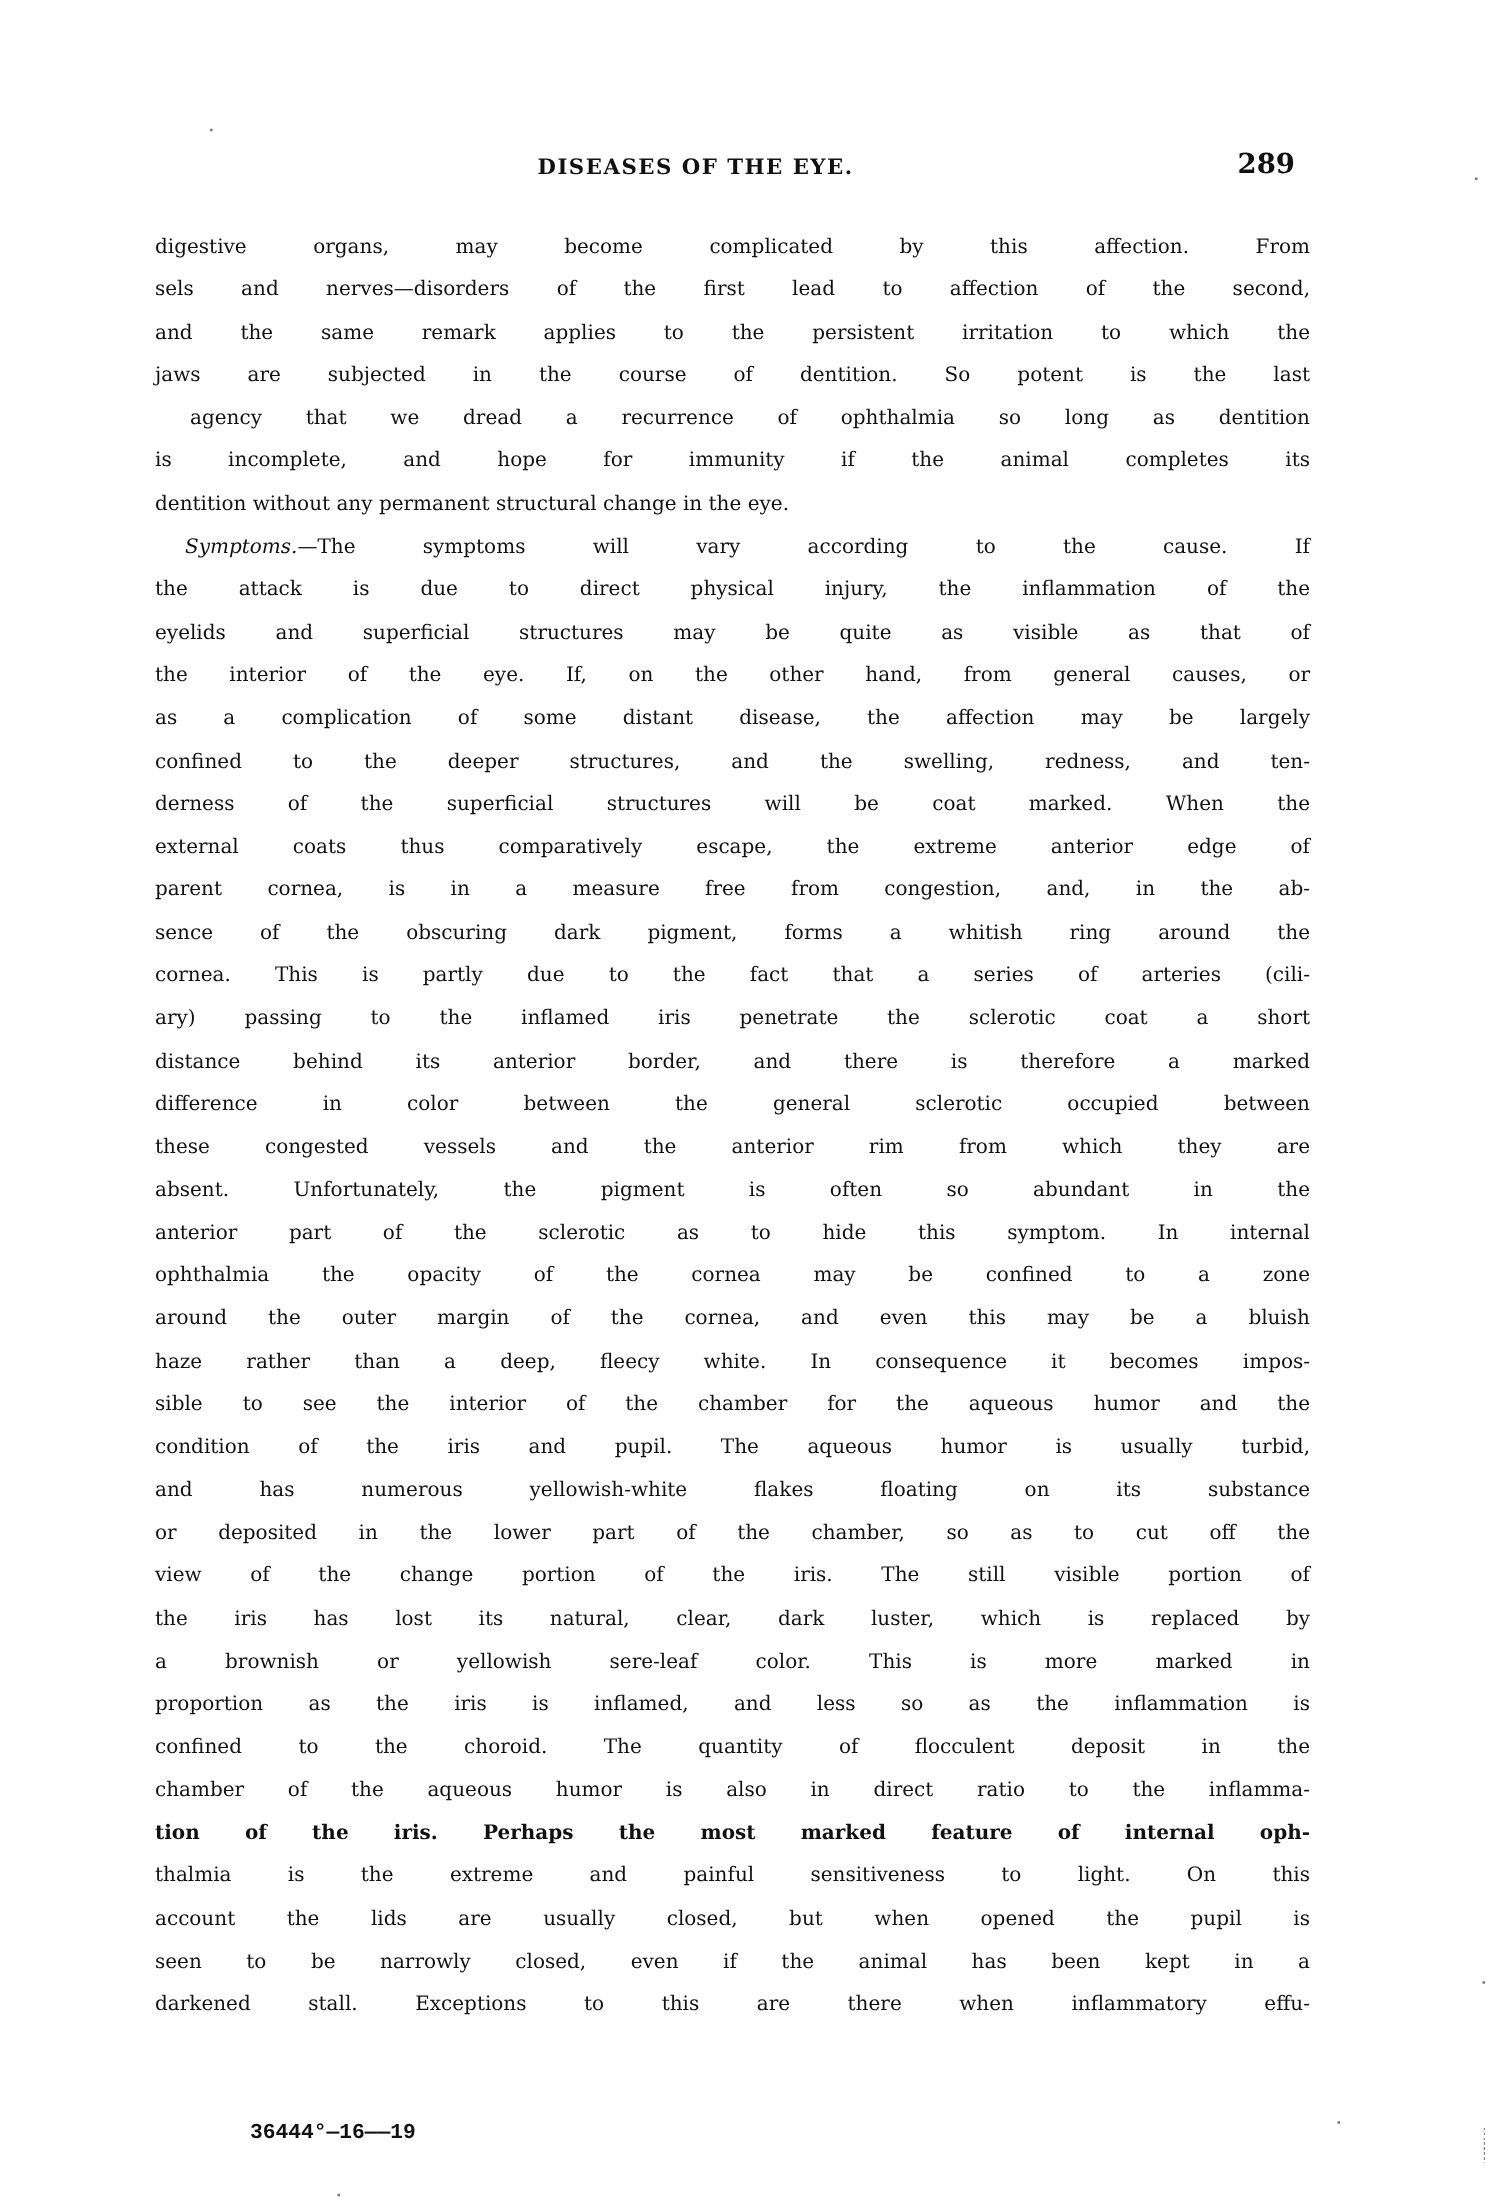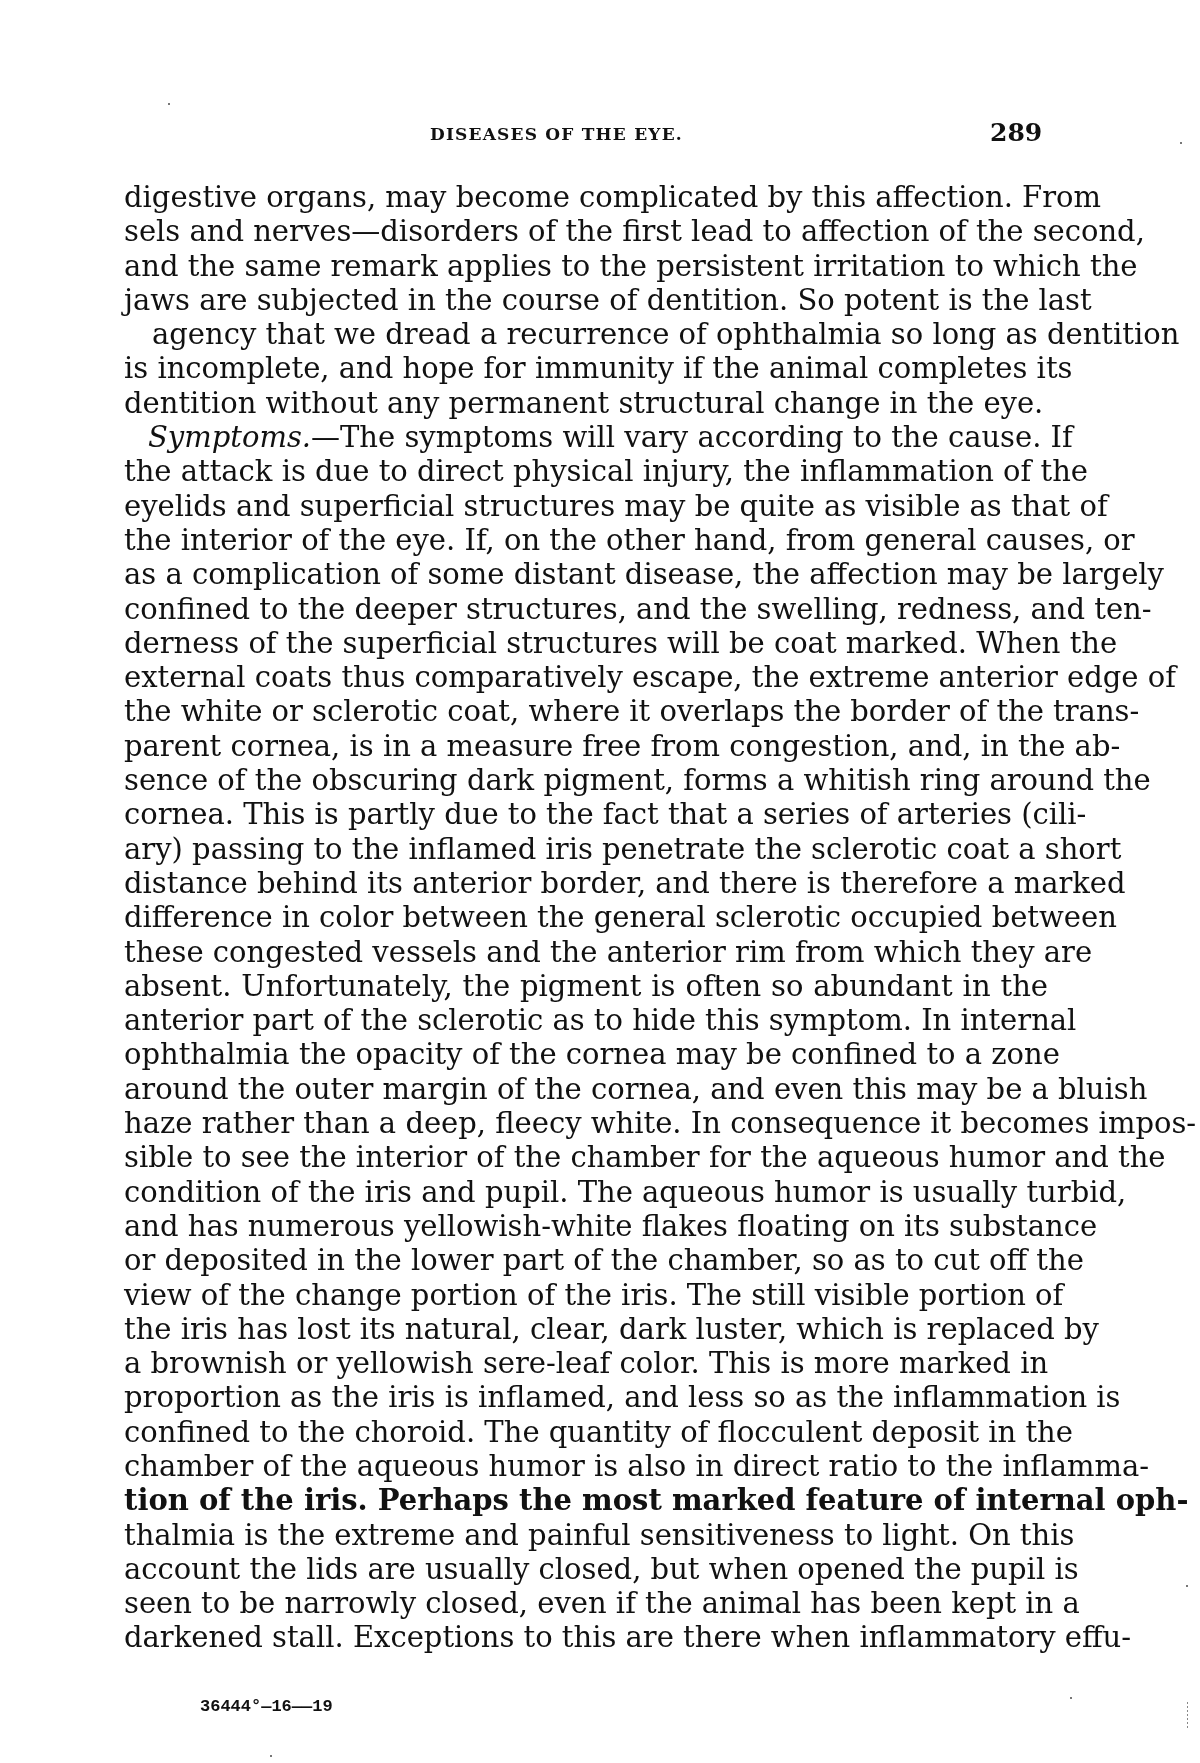--- a/index.html
+++ b/index.html
@@ -1,23 +1,23 @@
 <!DOCTYPE html>
 <html><head>
 <meta charset="utf-8">
 <style>
   html, body { margin: 0; padding: 0; background: #ffffff; }
   body { width: 1200px; height: 1763px; position: relative; overflow: hidden;
          font-family: "DejaVu Serif", "Liberation Serif", serif; color: #111; }
   .running-head { position: absolute; top: 124px; left: 430px; font-size: 17px; font-weight: bold;
                   letter-spacing: 1.2px; font-family: "DejaVu Serif", serif; }
-  .page-number { position: absolute; top: 118px; left: 990px; font-size: 25px; font-weight: bold;
+  .page-number { position: absolute; top: 118px; left: 990px; font-size: 22px; font-weight: bold;
                  font-family: "DejaVu Serif", serif; }
   .body-text { position: absolute; top: 180px; left: 124px; width: 924px; }
-  .line { display: block; height: 34.3px; line-height: 34.3px; font-size: 29px;
+  .line { display: block; height: 34.3px; line-height: 34.3px; font-size: 16px;
           text-align: justify; text-align-last: justify; white-space: nowrap; overflow: visible; }
   .line.last { text-align-last: left; }
   .line.indent { padding-left: 24px; }
   .line span.inner { display: inline-block; width: 100%; }
   .italic { font-style: italic; }
   .footer-sig { position: absolute; top: 1697px; left: 200px; font-size: 17px; font-weight: bold;
                 font-family: Liberation Mono, monospace; }
   .speck { position: absolute; width: 2px; height: 2px; background: #777; }
   .rule-mark { position: absolute; width: 1px; background: repeating-linear-gradient(#888 0 2px, transparent 2px 4px); }
 </style>
@@ -39,21 +39,20 @@
   </div>
   <div class="paragraph">
     <div class="line indent" style="white-space: nowrap; word-spacing: 0px;"><span class="inner"><span class="italic">Symptoms.</span><span>—The symptoms will vary according to the cause. If</span></span></div>
     <div class="line" style="white-space: nowrap; word-spacing: 0px;">the attack is due to direct physical injury, the inflammation of the</div>
     <div class="line" style="white-space: nowrap; word-spacing: 0px;">eyelids and superficial structures may be quite as visible as that of</div>
     <div class="line" style="white-space: nowrap; word-spacing: 0px;">the interior of the eye. If, on the other hand, from general causes, or</div>
     <div class="line" style="white-space: nowrap; word-spacing: 0px;">as a complication of some distant disease, the affection may be largely</div>
     <div class="line" style="white-space: nowrap; word-spacing: 0px;">confined to the deeper structures, and the swelling, redness, and ten-</div>
     <div class="line" style="white-space: nowrap; word-spacing: 0px;">derness of the superficial structures will be coat marked. When the</div>
     <div class="line" style="white-space: nowrap; word-spacing: 0px;">external coats thus comparatively escape, the extreme anterior edge of</div>
-    <div class="line" style="white-space: nowrap; word-spacing: 0px;">the white or sclerotic coat, where it overlaps the border of the trans-</div>
     <div class="line" style="white-space: nowrap; word-spacing: 0px;">parent cornea, is in a measure free from congestion, and, in the ab-</div>
     <div class="line" style="white-space: nowrap; word-spacing: 0px;">sence of the obscuring dark pigment, forms a whitish ring around the</div>
     <div class="line" style="white-space: nowrap; word-spacing: 0px;">cornea. This is partly due to the fact that a series of arteries (cili-</div>
     <div class="line" style="white-space: nowrap; word-spacing: 0px;">ary) passing to the inflamed iris penetrate the sclerotic coat a short</div>
     <div class="line" style="white-space: nowrap; word-spacing: 0px;">distance behind its anterior border, and there is therefore a marked</div>
     <div class="line" style="white-space: nowrap; word-spacing: 0px;">difference in color between the general sclerotic occupied between</div>
     <div class="line" style="white-space: nowrap; word-spacing: 0px;">these congested vessels and the anterior rim from which they are</div>
     <div class="line" style="white-space: nowrap; word-spacing: 0px;">absent. Unfortunately, the pigment is often so abundant in the</div>
     <div class="line" style="white-space: nowrap; word-spacing: 0px;">anterior part of the sclerotic as to hide this symptom. In internal</div>
     <div class="line" style="white-space: nowrap; word-spacing: 0px;">ophthalmia the opacity of the cornea may be confined to a zone</div>

